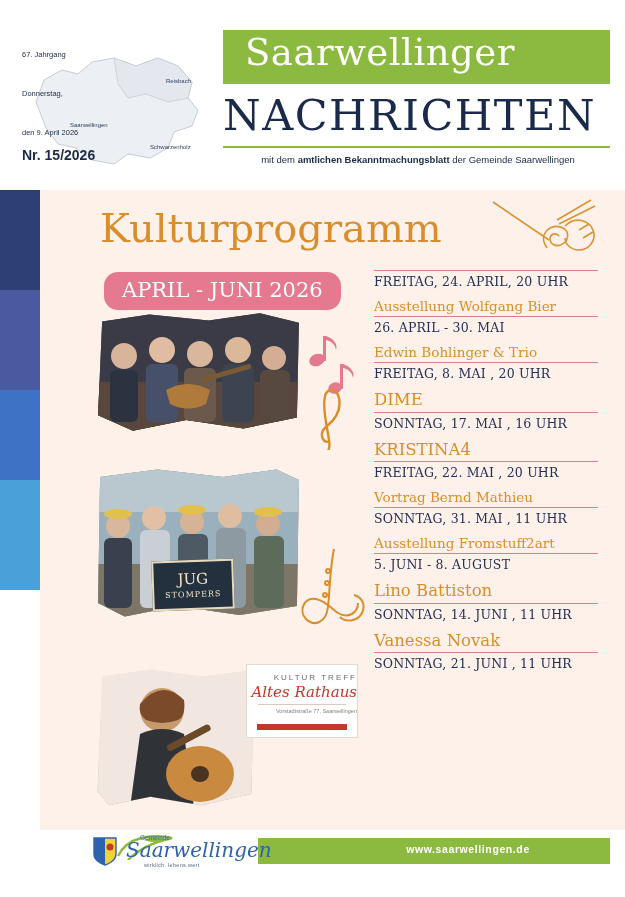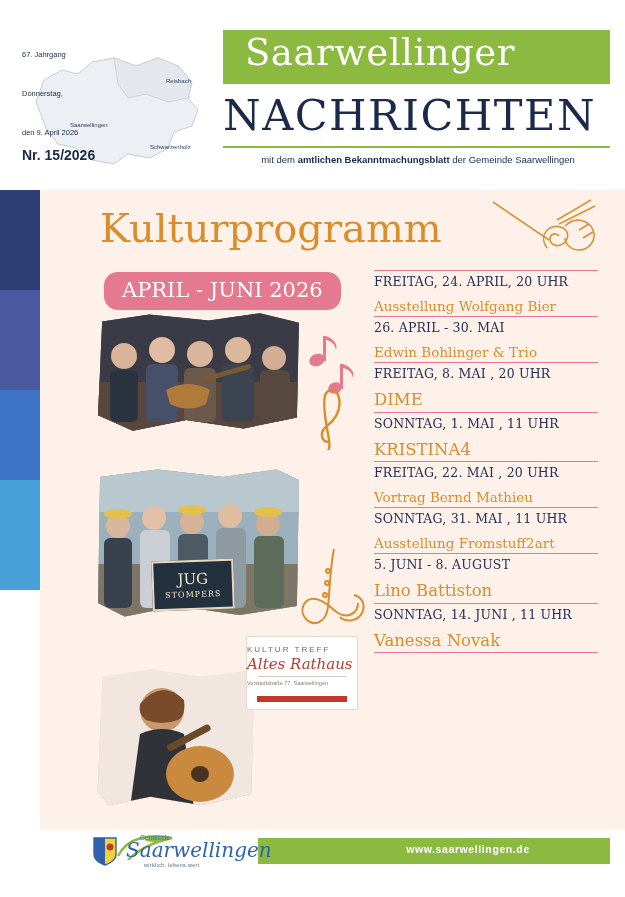--- a/index.html
+++ b/index.html
@@ -241,26 +241,26 @@
   .jug-sign .l1 {
     color: #f2e6c8; font-family: "DejaVu Serif", serif; font-size: 15px; line-height: 1;
   }
   .jug-sign .l2 {
     color: #f2e6c8; font-family: "DejaVu Serif", serif; font-size: 8px; letter-spacing: 1px; margin-top: 3px;
   }
 
   .rathaus-card {
     position: absolute;
     left: 246px;
-    top: 636px;
+    top: 664px;
     width: 110px;
     height: 72px;
     background: #ffffff;
     border: 1px solid #e2d9d2;
-    text-align: left;
+    text-align: right;
   }
   .rathaus-card .r1 {
     margin-top: 8px;
     font-size: 8px;
     letter-spacing: 2px;
     color: #6a6a6a;
   }
   .rathaus-card .r2 {
     font-family: "DejaVu Serif", serif;
     font-style: italic;
@@ -537,21 +537,21 @@
 
     <div class="event small">
       <div class="ev-title">Edwin Bohlinger &amp; Trio</div>
       <div class="ev-rule"></div>
       <div class="ev-date">FREITAG, 8. MAI , 20 UHR</div>
     </div>
 
     <div class="event">
       <div class="ev-title">DIME</div>
       <div class="ev-rule"></div>
-      <div class="ev-date">SONNTAG, 1. MAI , 11 UHR</div>
+      <div class="ev-date">SONNTAG, 17. MAI , 16 UHR</div>
     </div>
 
     <div class="event">
       <div class="ev-title">KRISTINA4</div>
       <div class="ev-rule"></div>
       <div class="ev-date">FREITAG, 22. MAI , 20 UHR</div>
     </div>
 
     <div class="event small">
       <div class="ev-title">Vortrag Bernd Mathieu</div>
@@ -567,20 +567,21 @@
 
     <div class="event">
       <div class="ev-title">Lino Battiston</div>
       <div class="ev-rule"></div>
       <div class="ev-date">SONNTAG, 14. JUNI , 11 UHR</div>
     </div>
 
     <div class="event">
       <div class="ev-title">Vanessa Novak</div>
       <div class="ev-rule"></div>
+      <div class="ev-date">SONNTAG, 21. JUNI , 11 UHR</div>
     </div>
 
   </div>
 
   <div class="footer"></div>
   <div class="footer-green"></div>
   <div class="footer-url">www.saarwellingen.de</div>
 
   <div class="gem-logo">
     <div class="crest">

